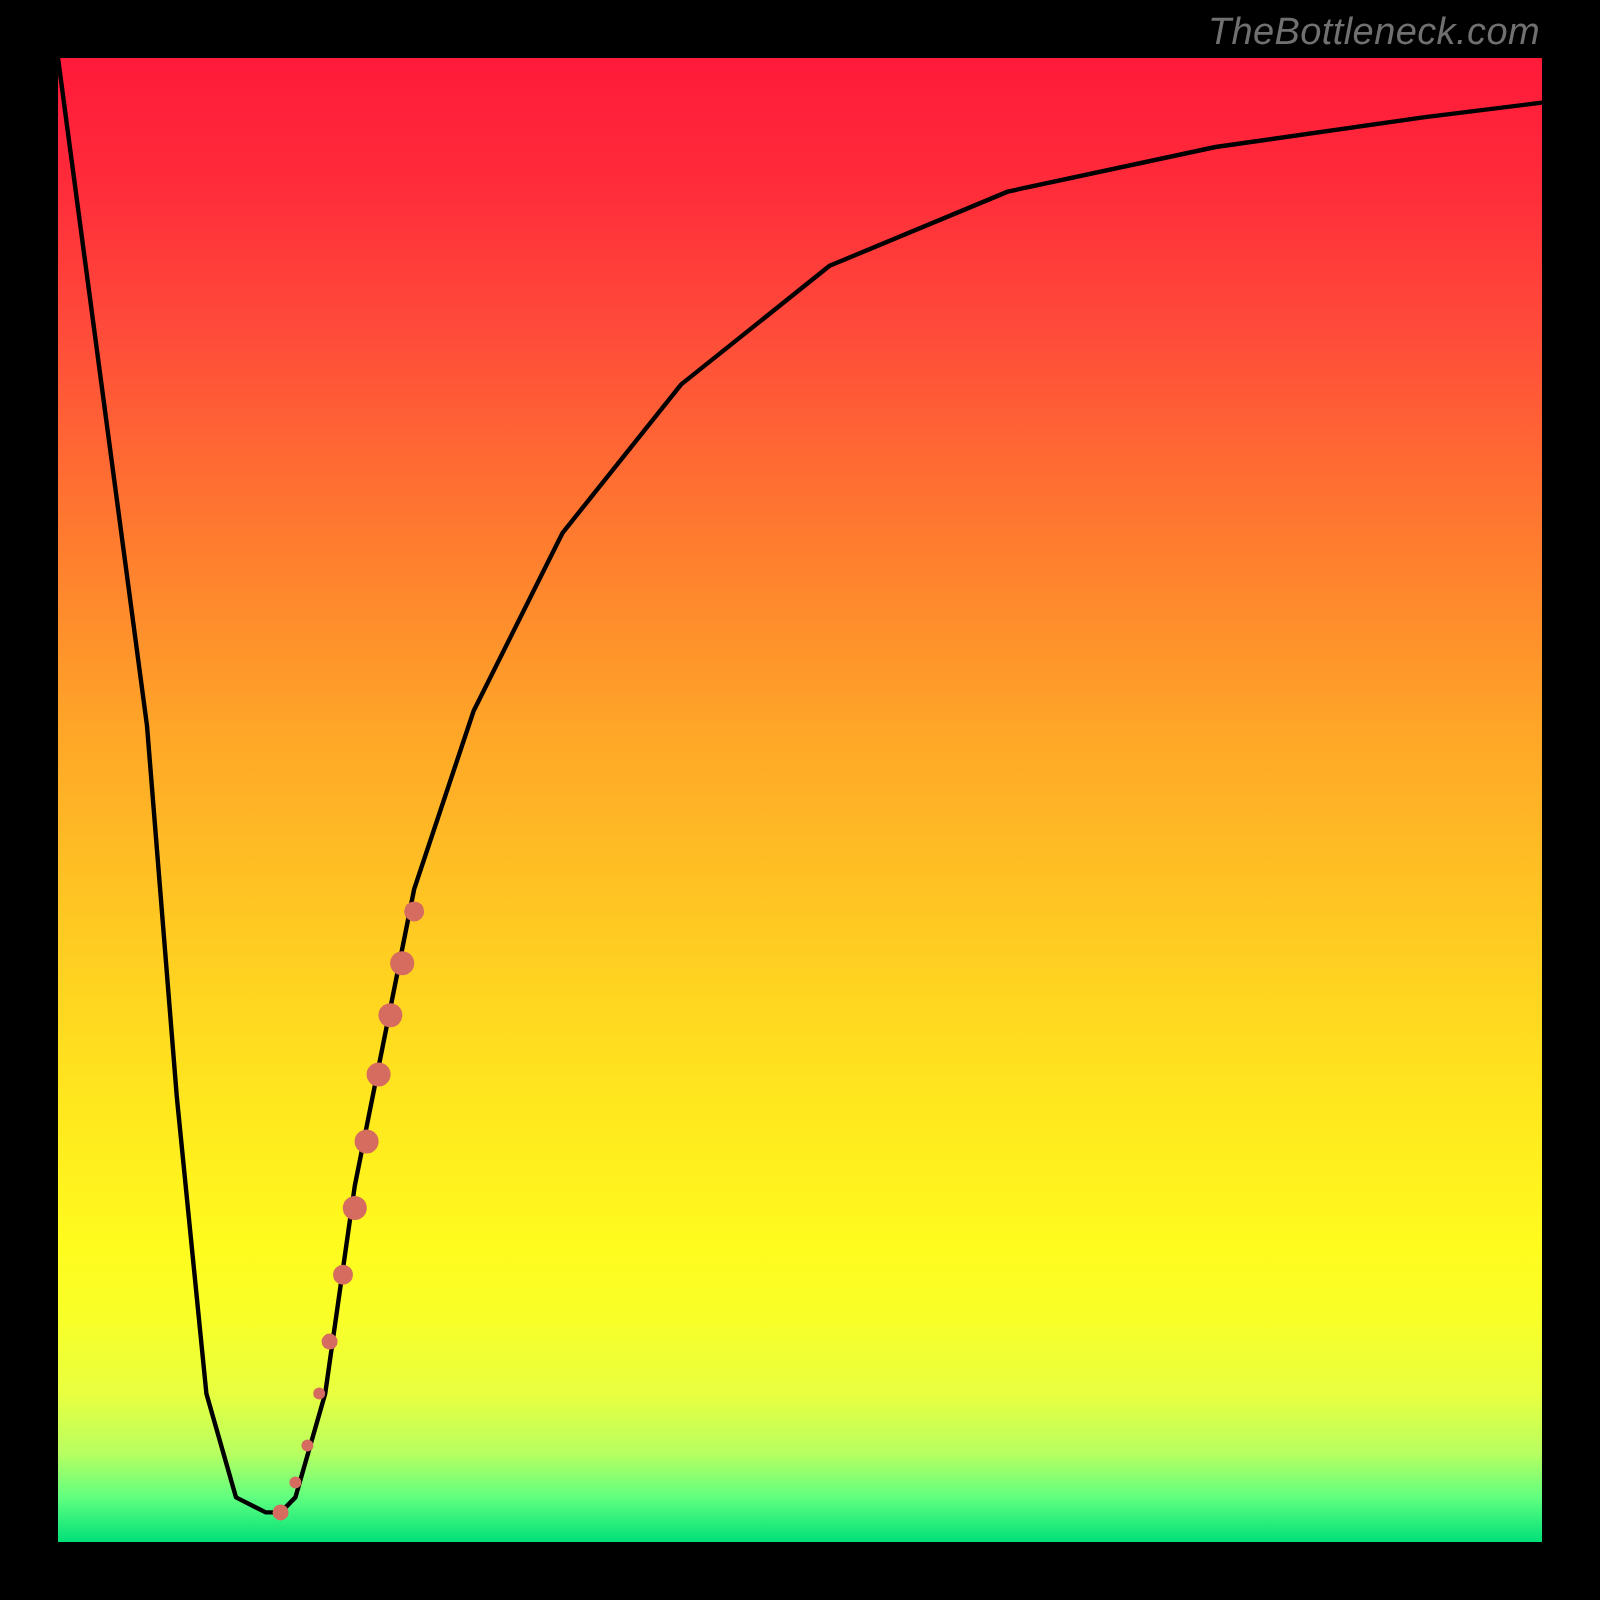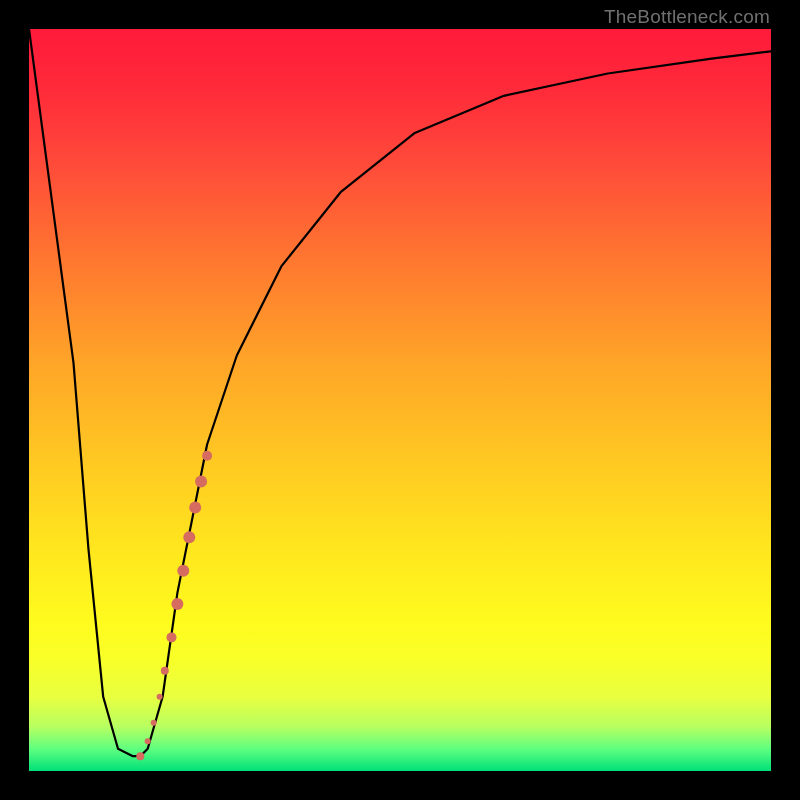--- a/index.html
+++ b/index.html
@@ -1,17 +1,17 @@
 <!DOCTYPE html>
 <html><head>
 <meta charset="utf-8">
 <style>
   * { margin: 0; padding: 0; box-sizing: border-box; }
   body { width: 800px; height: 800px; background: #000; font-family: Arial, sans-serif; overflow: hidden; }
-  .frame { width: 800px; height: 800px; position: relative; background: #000; }
+  .frame { width: 800px; height: 800px; position: relative; background: #000; font-style: italic; }
   .plot-area {
     position: absolute;
     left: 29px;
     top: 29px;
     width: 742px;
     height: 742px;
     background: linear-gradient(to bottom,
       #ff1a3a 0%,
       #ff2a3a 8%,
       #ff4a3a 18%,

